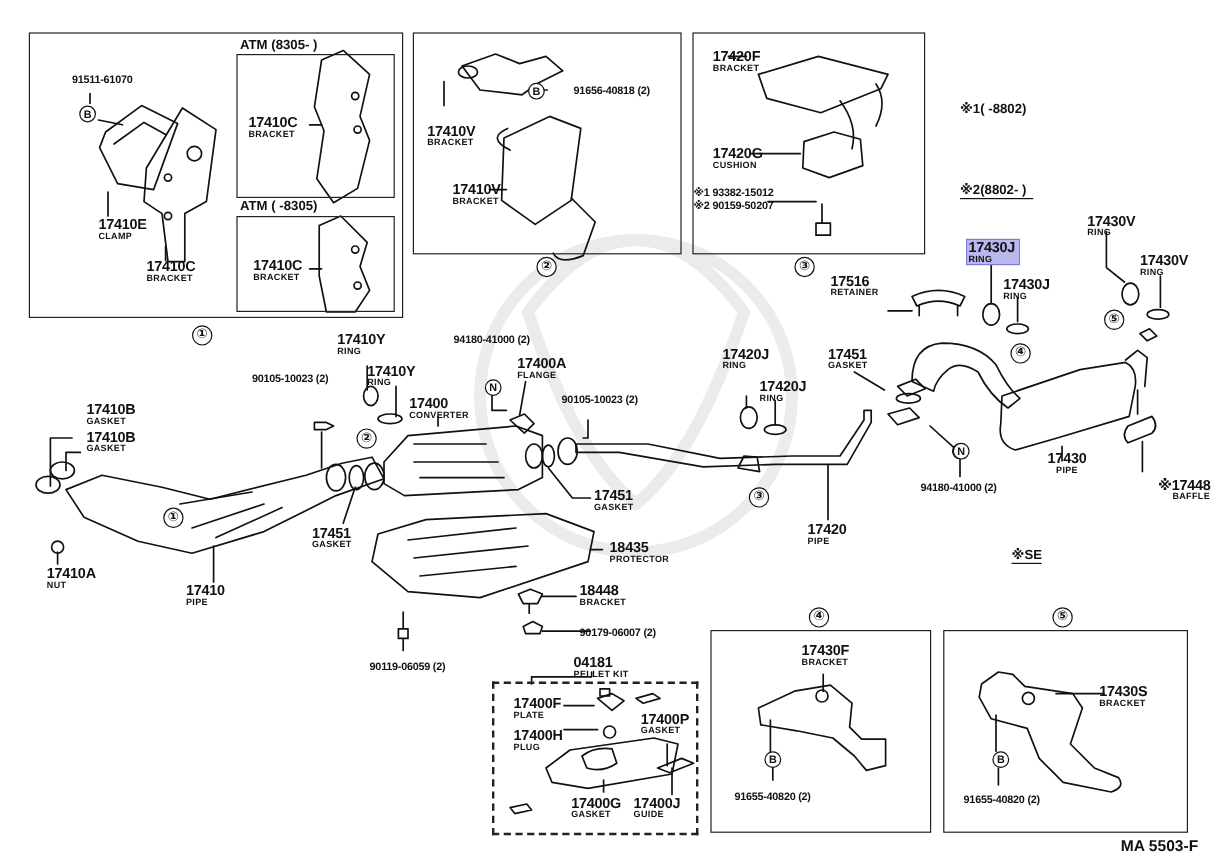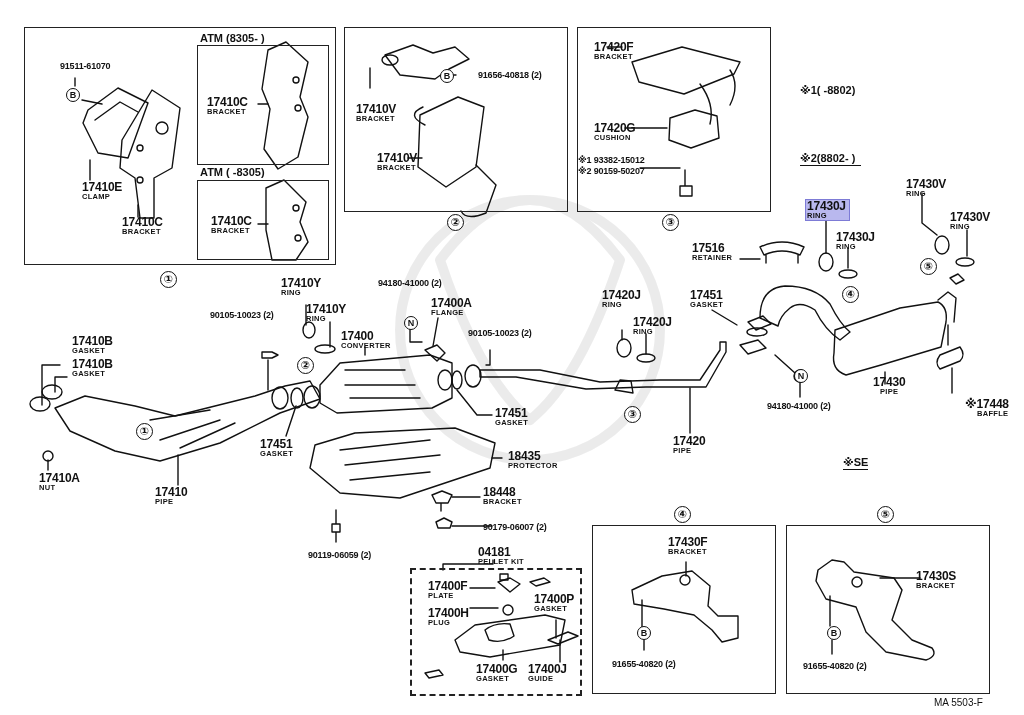--- a/index.html
+++ b/index.html
@@ -11,21 +11,21 @@
   .lbl .pn { display: block; font-size: 12px; font-weight: bold; letter-spacing: -0.2px; }
   .lbl .nm { display: block; font-size: 7.5px; font-weight: bold; letter-spacing: 0.3px; margin-top: 0px; }
   .lbl.sm .pn { font-size: 9px; }
   .lbl.hl { background: #b9b8ee; outline: 1px solid #7d7bd6; padding: 0 3px 0 1px; }
   .note { position: absolute; font-size: 11px; font-weight: bold; white-space: nowrap; }
   .badge { position: absolute; width: 15px; height: 15px; border: 1.6px solid #111; border-radius: 50%;
            font-size: 11px; font-weight: bold; text-align: center; line-height: 15px; background: #fff; cursor: pointer; }
   .badge.small { width: 12px; height: 12px; line-height: 12px; font-size: 9px; border-width: 1.3px; }
   .box { position: absolute; border: 1.4px solid #222; }
   .box.dash { border: 2.2px dashed #222; }
-  .footer { position: absolute; font-size: 10px; font-weight: normal; }
+  .footer { position: absolute; font-size: 13px; font-weight: bold; }
 </style>
 </head>
 <body>
 
 <div class="stage">
 
   <svg class="art" viewBox="0 0 1024 715" fill="none" stroke="#111" stroke-width="1.4" stroke-linejoin="round" stroke-linecap="round">
 
     <g opacity="0.08" stroke-width="10">
       <circle cx="530" cy="330" r="130"></circle>
@@ -324,21 +324,21 @@
       <span class="nm">RING</span>
     </div>
   <div class="lbl" style="left:673px;top:435px;">
       <span class="pn">17420</span>
       <span class="nm">PIPE</span>
     </div>
   <div class="lbl" style="left:690px;top:289px;">
       <span class="pn">17451</span>
       <span class="nm">GASKET</span>
     </div>
-  <div class="lbl" style="left:692px;top:242px;">
+  <div class="lbl" style="left:692px;top:228px;">
       <span class="pn">17516</span>
       <span class="nm">RETAINER</span>
     </div>
   <div class="lbl hl" style="left: 806px; top: 200px; background: rgb(185, 184, 238);">
       <span class="pn">17430J</span>
       <span class="nm">RING</span>
     </div>
   <div class="lbl" style="left:836px;top:231px;">
       <span class="pn">17430J</span>
       <span class="nm">RING</span>

